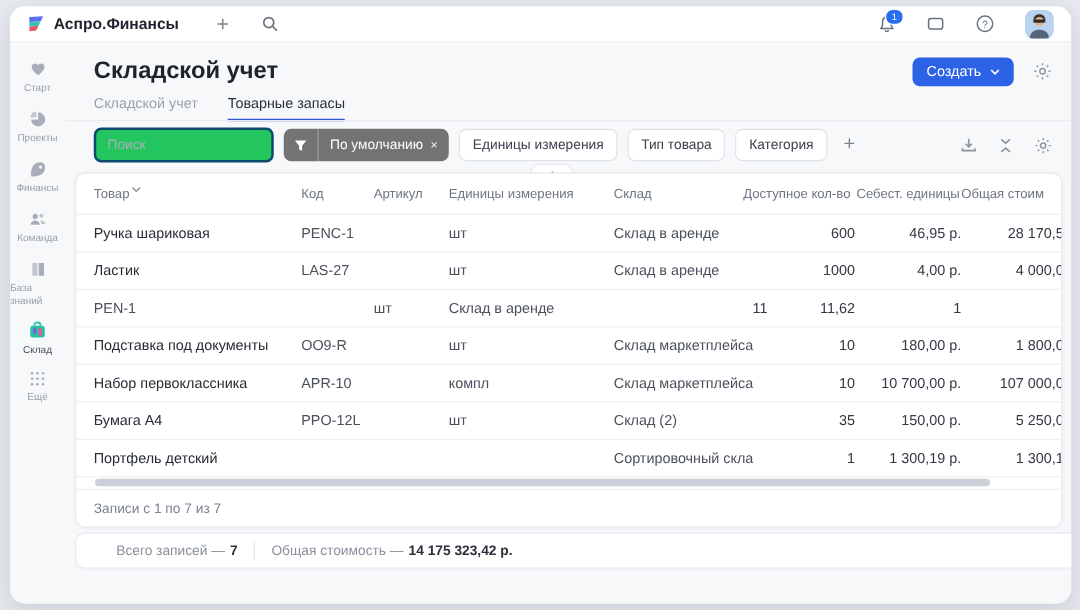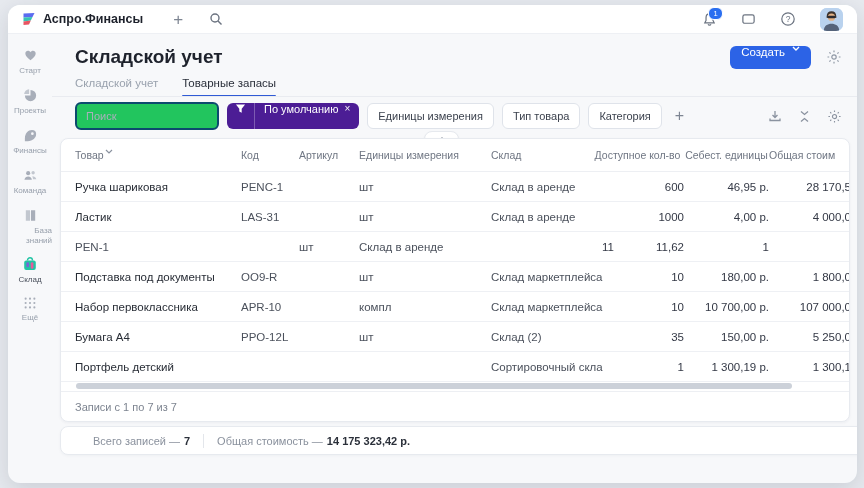--- a/index.html
+++ b/index.html
@@ -24,40 +24,40 @@
   .tb-ic{position:relative;display:flex;cursor:pointer;}
   .badge{position:absolute;top:-5px;right:-6px;min-width:11px;height:11px;border-radius:6px;
     background:#2a6ef0;color:#fff;font-size:7.5px;display:flex;align-items:center;justify-content:center;
     border:1.5px solid #fff;padding:0 1px;}
   .avatar{width:23px;height:23px;border-radius:7px;overflow:hidden;background:#bcd4f0;cursor:pointer;}
   
   .bodyrow{display:flex;height:449px;}
   .sidebar{width:44px;padding-top:14px;display:flex;flex-direction:column;align-items:center;}
   .side-item{width:44px;height:40px;display:flex;flex-direction:column;align-items:center;cursor:pointer;}
   .side-item.tall{height:48px;}
-  .side-item .lbl{font-size:8px;color:#98a0ac;margin-top:3px;text-align:right;line-height:1.2;}
+  .side-item .lbl{font-size:8px;color:#98a0ac;margin-top:3px;text-align:left;line-height:1.2;}
   .side-item.active .lbl{color:#4a505c;}
   .content{flex:1;position:relative;}
   
   .page-title{position:absolute;left:23px;top:12px;font-size:19px;font-weight:bold;color:#1e222c;}
   .tabs{position:absolute;left:23px;top:43px;display:flex;gap:24px;font-size:11.5px;}
   .tab{color:#9aa2ae;padding-bottom:8px;cursor:pointer;position:relative;}
   .tab.active{color:#2a2f3a;}
   .tab.active::after{content:"";position:absolute;left:0;right:0;bottom:0;height:2px;background:#2f5ad5;border-radius:2px;}
   .hdr-divider{position:absolute;left:0;right:0;top:62px;border-bottom:1px solid #e9ebf0;}
   .create-btn{position:absolute;right:46px;top:12px;height:23px;background:#2c63e6;color:#fff;
-    border-radius:6px;display:flex;gap:7px;padding:0 11px;font-size:11.5px;cursor:pointer;}
+    border-radius:6px;display:flex;align-items:center;gap:7px;padding:0 11px;font-size:11.5px;cursor:pointer;}
   .hdr-gear{position:absolute;right:15px;top:15px;color:#9099a6;cursor:pointer;display:flex;}
   
   .filterbar{position:absolute;left:23px;top:69px;right:15px;height:26px;display:flex;align-items:center;}
   .search-inp{width:122px;height:24px;border:2px solid #0c4a6e;border-radius:6px;background:#22c55e;
     font-size:11px;padding:0 9px;color:#343a45;outline:none;font-family:inherit;}
   .search-inp::placeholder{color:#a9b0bb;}
-  .chip-default{margin-left:8px;height:26px;background:#4c1d95;border-radius:6px;color:#fff;
-    display:flex;font-size:11px;cursor:pointer;}
+  .chip-default{margin-left:8px;height:26px;background:#737373;border-radius:6px;color:#fff;
+    display:flex;align-items:center;font-size:11px;cursor:pointer;}
   .chip-default .funnel{width:27px;display:flex;justify-content:center;}
   .chip-default .sep{width:1px;height:26px;background:rgba(255,255,255,.28);}
   .chip-default .txt{padding:0 6px 0 9px;}
   .chip-default .x{padding-right:9px;font-size:10px;opacity:.95;}
   .fbtn{margin-left:8px;height:24px;border:1px solid #dfe3ea;border-radius:6px;background:#fff;
     display:flex;align-items:center;padding:0 10px;font-size:11px;color:#3c424e;cursor:pointer;white-space:nowrap;}
   .fplus{margin-left:13px;color:#7d8592;font-size:16px;cursor:pointer;line-height:1;}
   .fb-icons{margin-left:auto;display:flex;align-items:center;gap:17px;color:#8b93a0;}
   .fb-icons .ic{cursor:pointer;display:flex;}
   
@@ -298,21 +298,21 @@
     <span class="c-mut"></span>
     <span class="c-mut">шт</span>
     <span class="c-mut">Склад в аренде</span>
     <span class="c-num">600</span>
     <span class="c-num">46,95 р.</span>
     <span class="c-num">28 170,5</span>
   </div>
 
   <div class="trow">
     <span class="c-name">Ластик</span>
-    <span class="c-mut">LAS-31</span>
+    <span class="c-mut">LAS-27</span>
     <span class="c-mut"></span>
     <span class="c-mut">шт</span>
     <span class="c-mut">Склад в аренде</span>
     <span class="c-num">1000</span>
     <span class="c-num">4,00 р.</span>
     <span class="c-num">4 000,0</span>
   </div>
 
   <div class="trow">
     <span class="c-mut">PEN-1</span>

